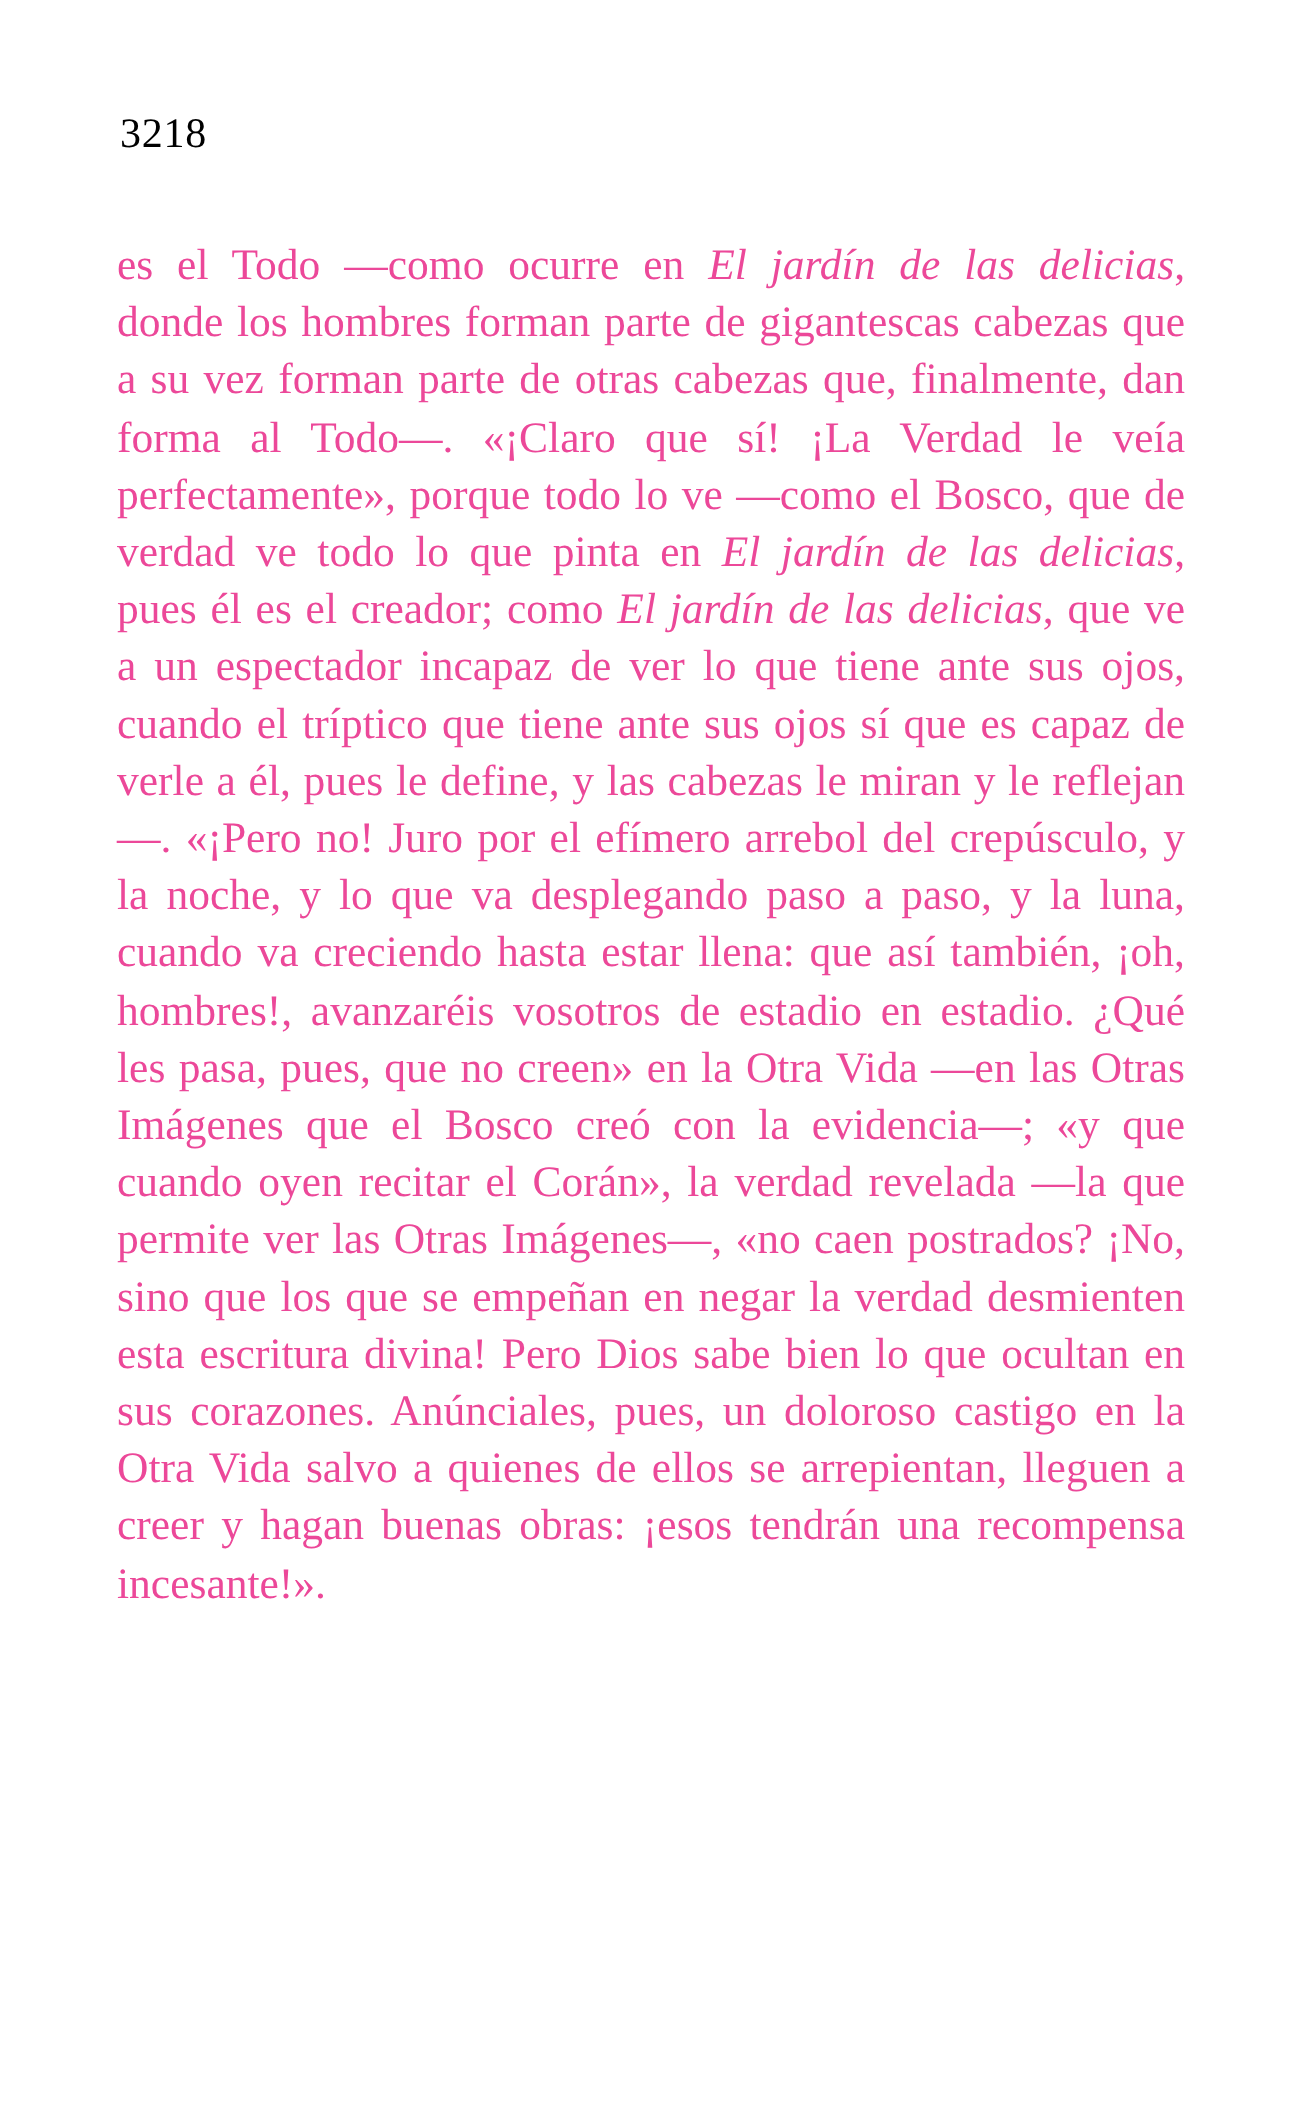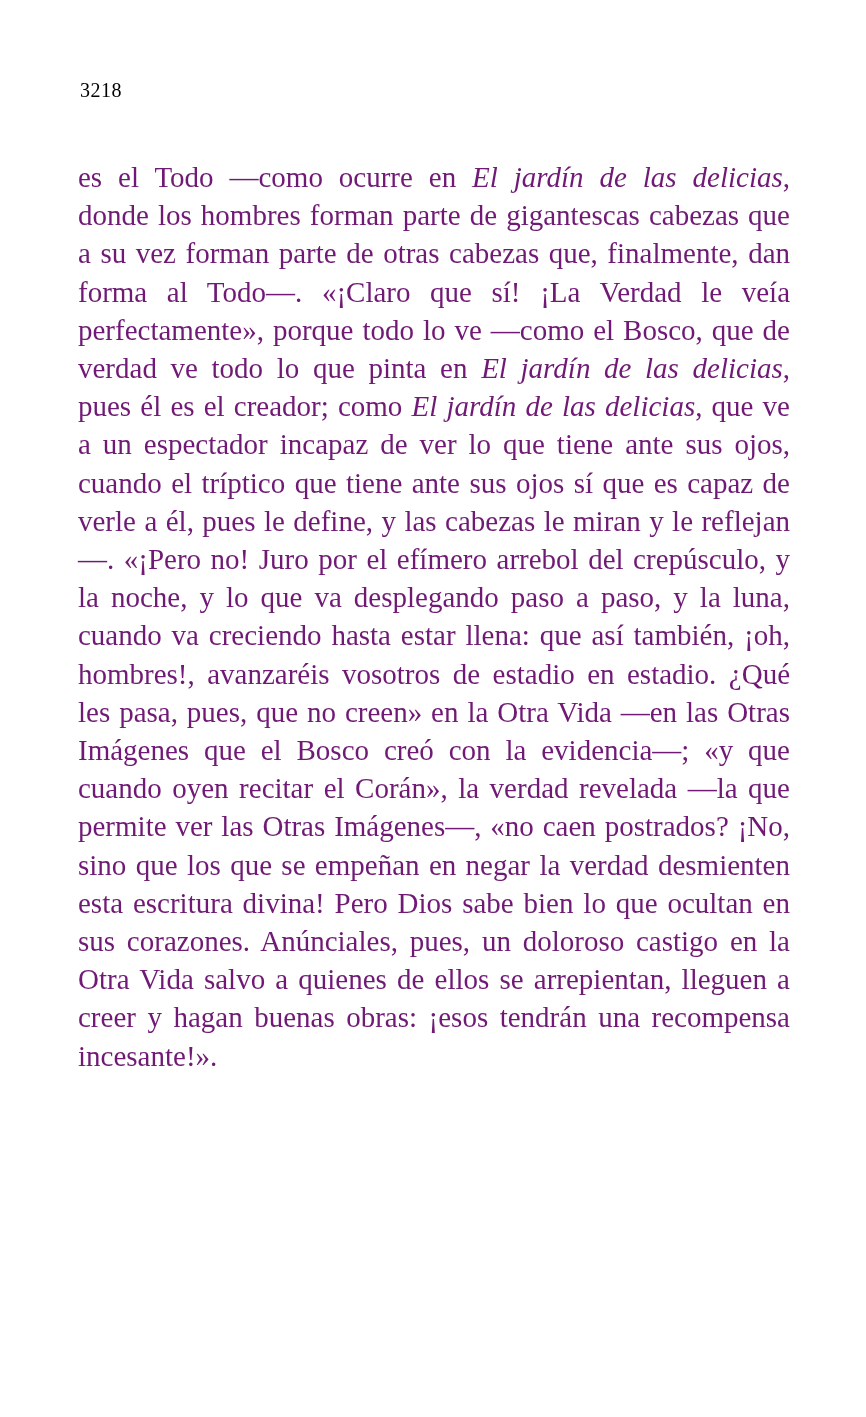--- a/index.html
+++ b/index.html
@@ -17,35 +17,35 @@
   }
   .book-page {
     position: absolute;
     inset: 0;
     background: #ffffff;
   }
   .page-number {
     position: absolute;
     left: 80px;
     top: 74px;
-    font-size: 20px;
+    font-size: 28px;
     line-height: 32px;
     letter-spacing: 0.5px;
     color: #000000;
   }
   .body-text {
     position: absolute;
     left: 78px;
     top: 158px;
     width: 712px;
     font-size: 29px;
     line-height: 38.2px;
     text-align: justify;
     text-justify: inter-word;
-    color: #701a75;
+    color: #ec4899;
     hyphens: none;
     word-spacing: 1px;
   }
   .body-text .italic {
     font-style: italic;
   }
 </style>
 </head>
 <body>
 

